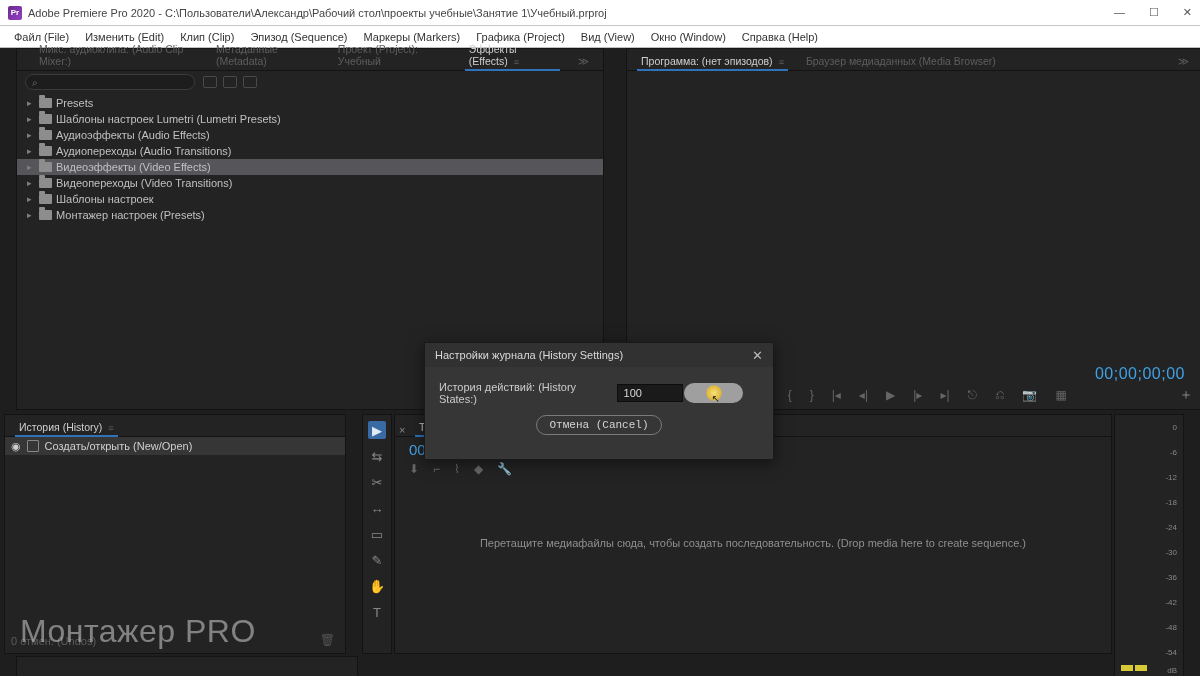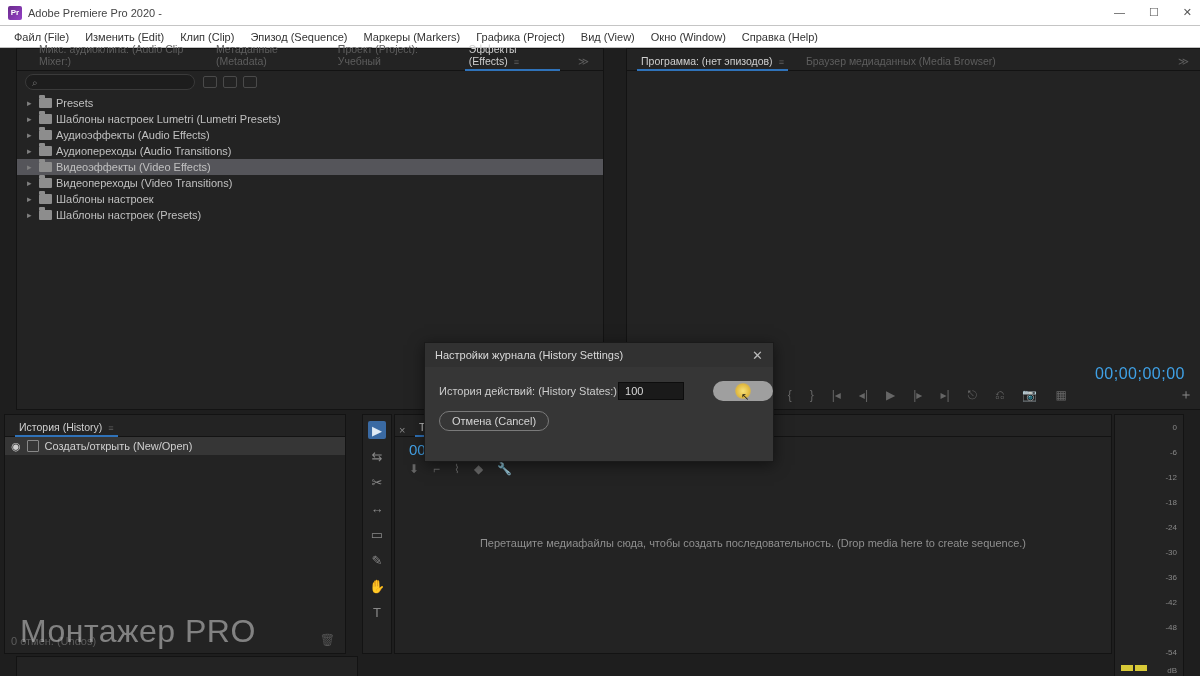--- a/index.html
+++ b/index.html
@@ -76,38 +76,39 @@
   .meters .scale{position:absolute;top:8px;bottom:8px;right:4px;width:60px;}
   .meters .scale .tick{position:absolute;right:2px;font-size:8px;color:#888;}
   .meters .bars{position:absolute;left:6px;bottom:10px;width:26px;height:6px;display:flex;gap:2px;}
   .meters .bars span{flex:1;background:linear-gradient(to top,#d8c937,#d8c937);}
   
   .bottom-strip{position:absolute;left:16px;top:608px;width:342px;height:22px;border:1px solid var(--panel-border);}
   
   .modal{position:absolute;left:424px;top:294px;width:350px;background:#363636;border:1px solid #1a1a1a;box-shadow:0 3px 14px rgba(0,0,0,.5);}
   .modal .mhdr{height:24px;background:#313131;display:flex;align-items:center;padding:0 10px;color:#d9d9d9;font-size:11px;}
   .modal .mhdr .x{margin-left:auto;color:#bbb;font-size:13px;cursor:default;}
-  .modal .mbody{padding:14px 0 4px 14px;display:flex;align-items:center;gap:1px;}
+  .modal .mbody{padding:14px 30px 4px 14px;display:flex;align-items:center;gap:1px;}
   .modal .mlabel{color:#cccccc;font-size:11px;}
   .modal .minput{width:66px;height:18px;background:#1a1a1a;color:#d8d8d8;border:1px solid #0d0d0d;font-size:11px;padding:0 6px;}
   .modal .okbtn{margin-left:auto;width:60px;height:20px;background:#9f9f9f;border-radius:10px;position:relative;display:flex;align-items:center;justify-content:center;color:#333;font-size:10px;}
   .modal .okbtn .hl{position:absolute;left:22px;top:2px;width:16px;height:16px;border-radius:50%;background:radial-gradient(circle,#f7e27a 0%,#e0b83e 60%,rgba(224,184,62,0) 80%);}
   .modal .okbtn .cur{position:absolute;left:28px;top:10px;font-size:10px;color:#111;}
-  .modal .mfoot{padding:6px 14px 30px 14px;display:flex;justify-content:flex-start;}
+  .modal .mfoot{padding:6px 14px 24px 14px;display:flex;justify-content:center;font-family:Liberation Mono, monospace;}
   .modal .cancel{border:1px solid #7a7a7a;border-radius:11px;height:20px;padding:0 12px;display:flex;align-items:center;color:#d4d4d4;font-size:11px;background:transparent;}
   
   .watermark{position:absolute;left:20px;bottom:26px;font-size:32px;color:rgba(210,210,210,.55);letter-spacing:.5px;font-weight:400;}
 </style>
 </head>
 <body>
 
 <div class="titlebar">
   <div class="logo">Pr</div>
   <span>Adobe Premiere Pro 2020</span>
   <span>&nbsp;-&nbsp;</span>
+  <span>C:\Пользователи\Александр\Рабочий стол\проекты учебные\Занятие 1\Учебный.prproj</span>
   <div class="win-controls">
     <span>—</span>
     <span>☐</span>
     <span>✕</span>
   </div>
 </div>
 
 <div class="menubar">
   <span class="item">Файл (File)</span>
   <span class="item">Изменить (Edit)</span>
@@ -170,21 +171,21 @@
           <span>Видеопереходы (Video Transitions)</span>
         </div>
       <div class="tree-row">
           <span class="chev">▸</span>
           <span class="folder"></span>
           <span>Шаблоны настроек</span>
         </div>
       <div class="tree-row">
           <span class="chev">▸</span>
           <span class="folder"></span>
-          <span>Шаблоны настроек (Presets)</span>
+          <span>Монтажер настроек (Presets)</span>
         </div>
     </div>
     <div class="panel-foot">
       <span>▭</span>
       <span>🗑</span>
     </div>
   </div>
 
   <div class="panel program">
     <div class="panel-tabs">

